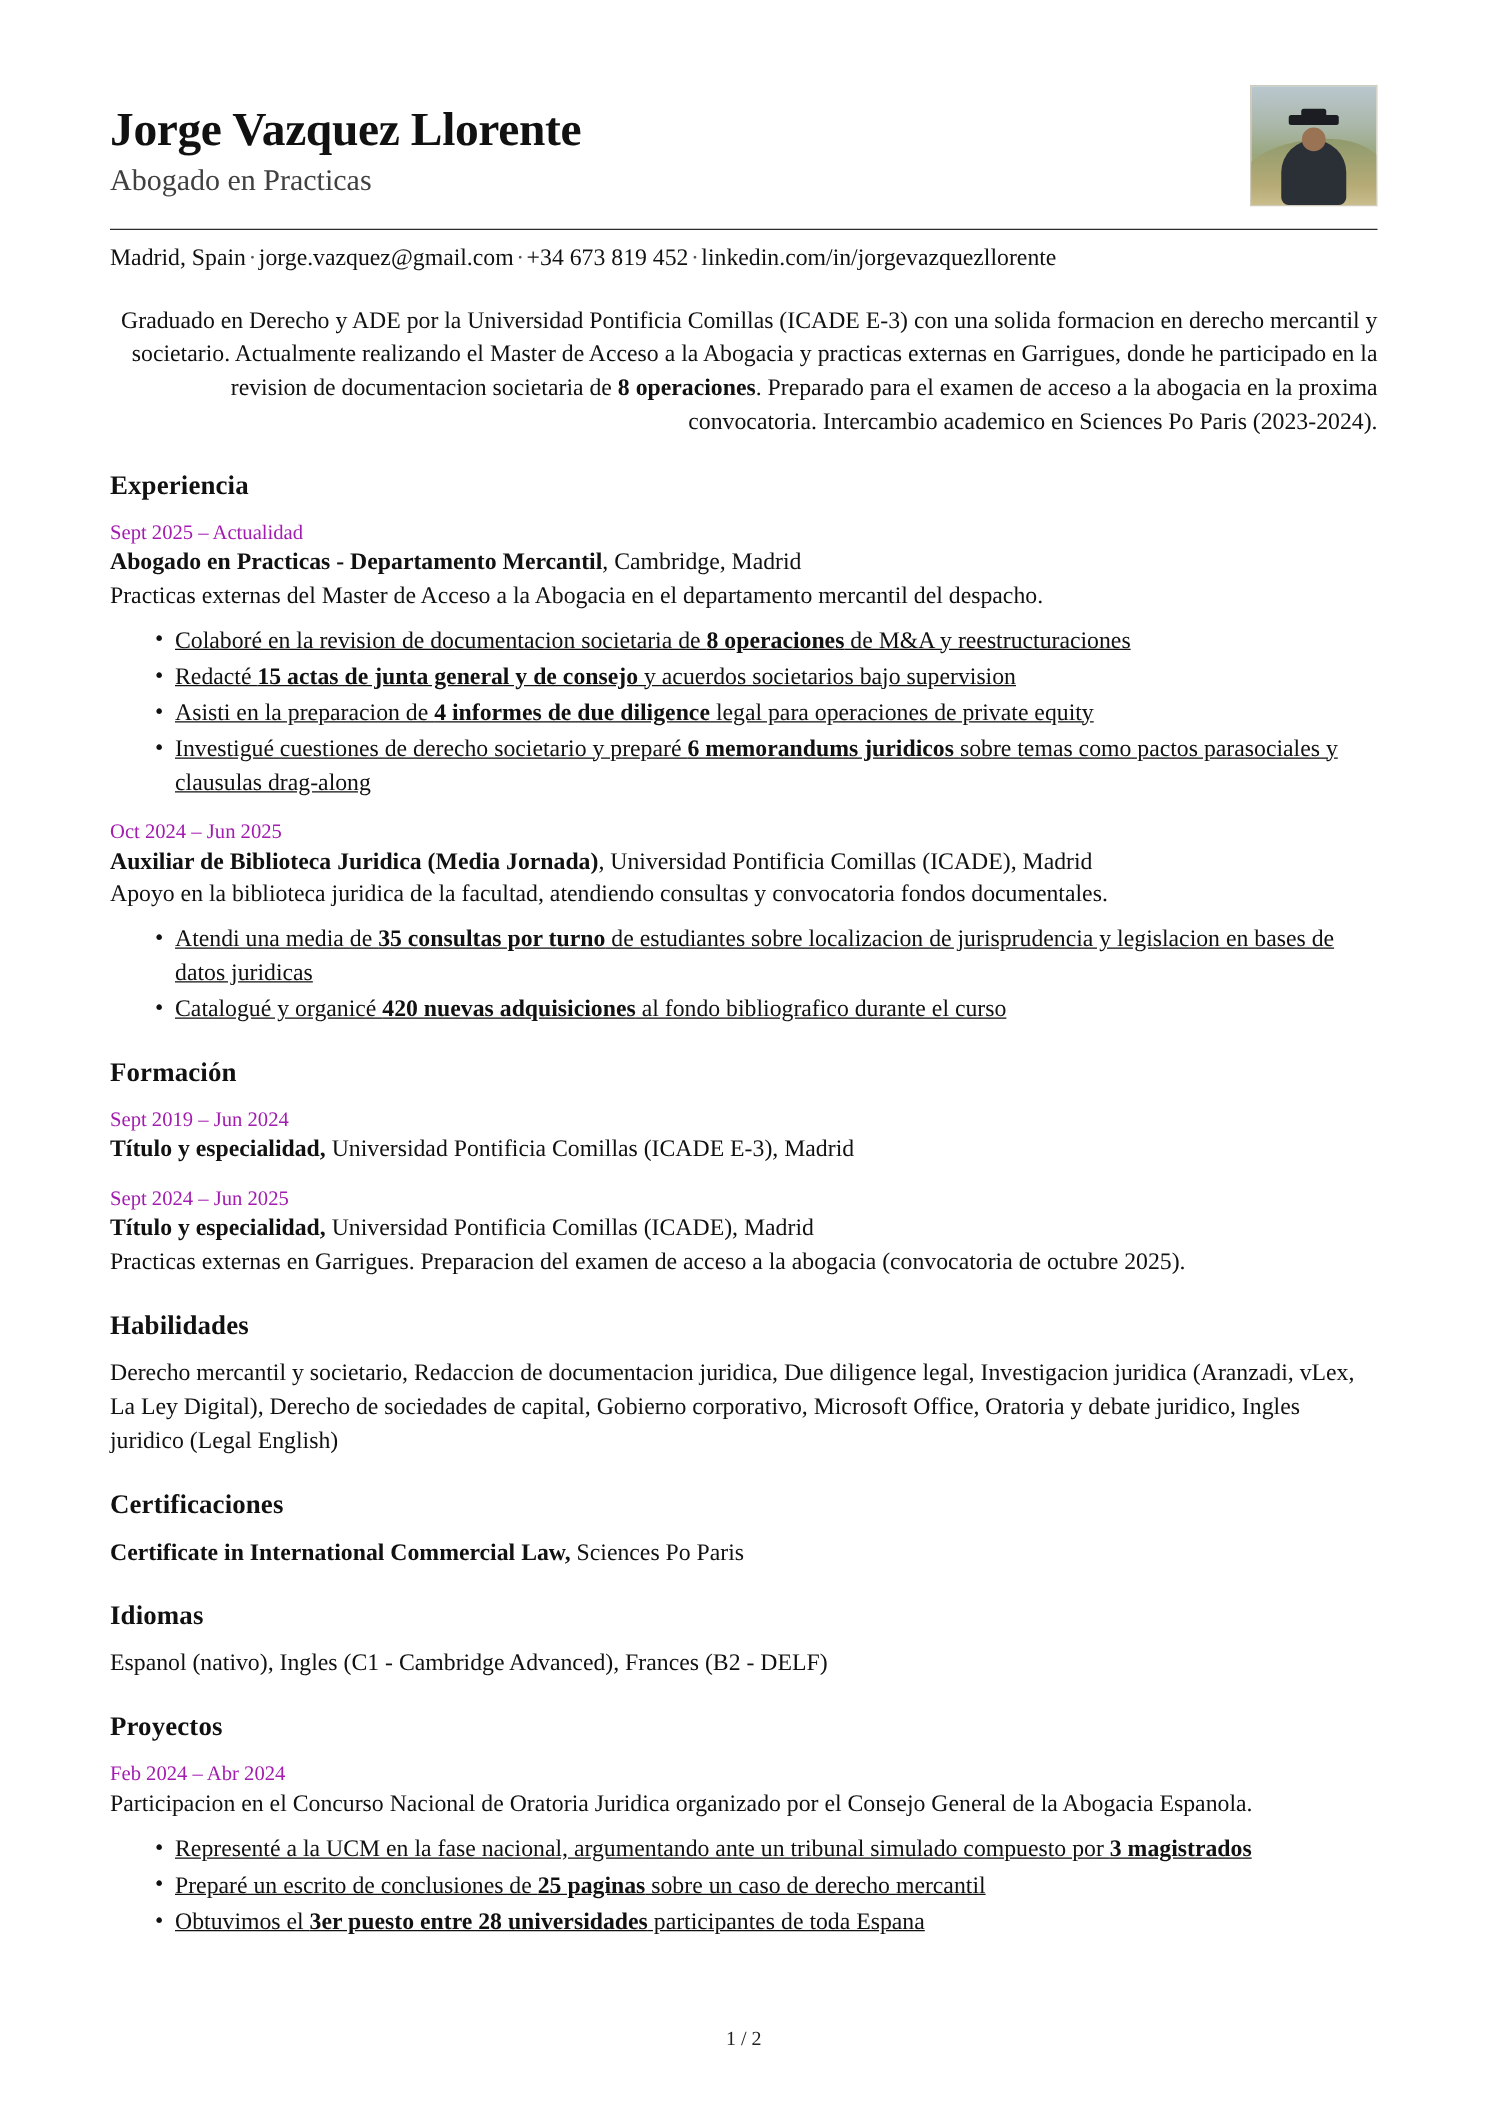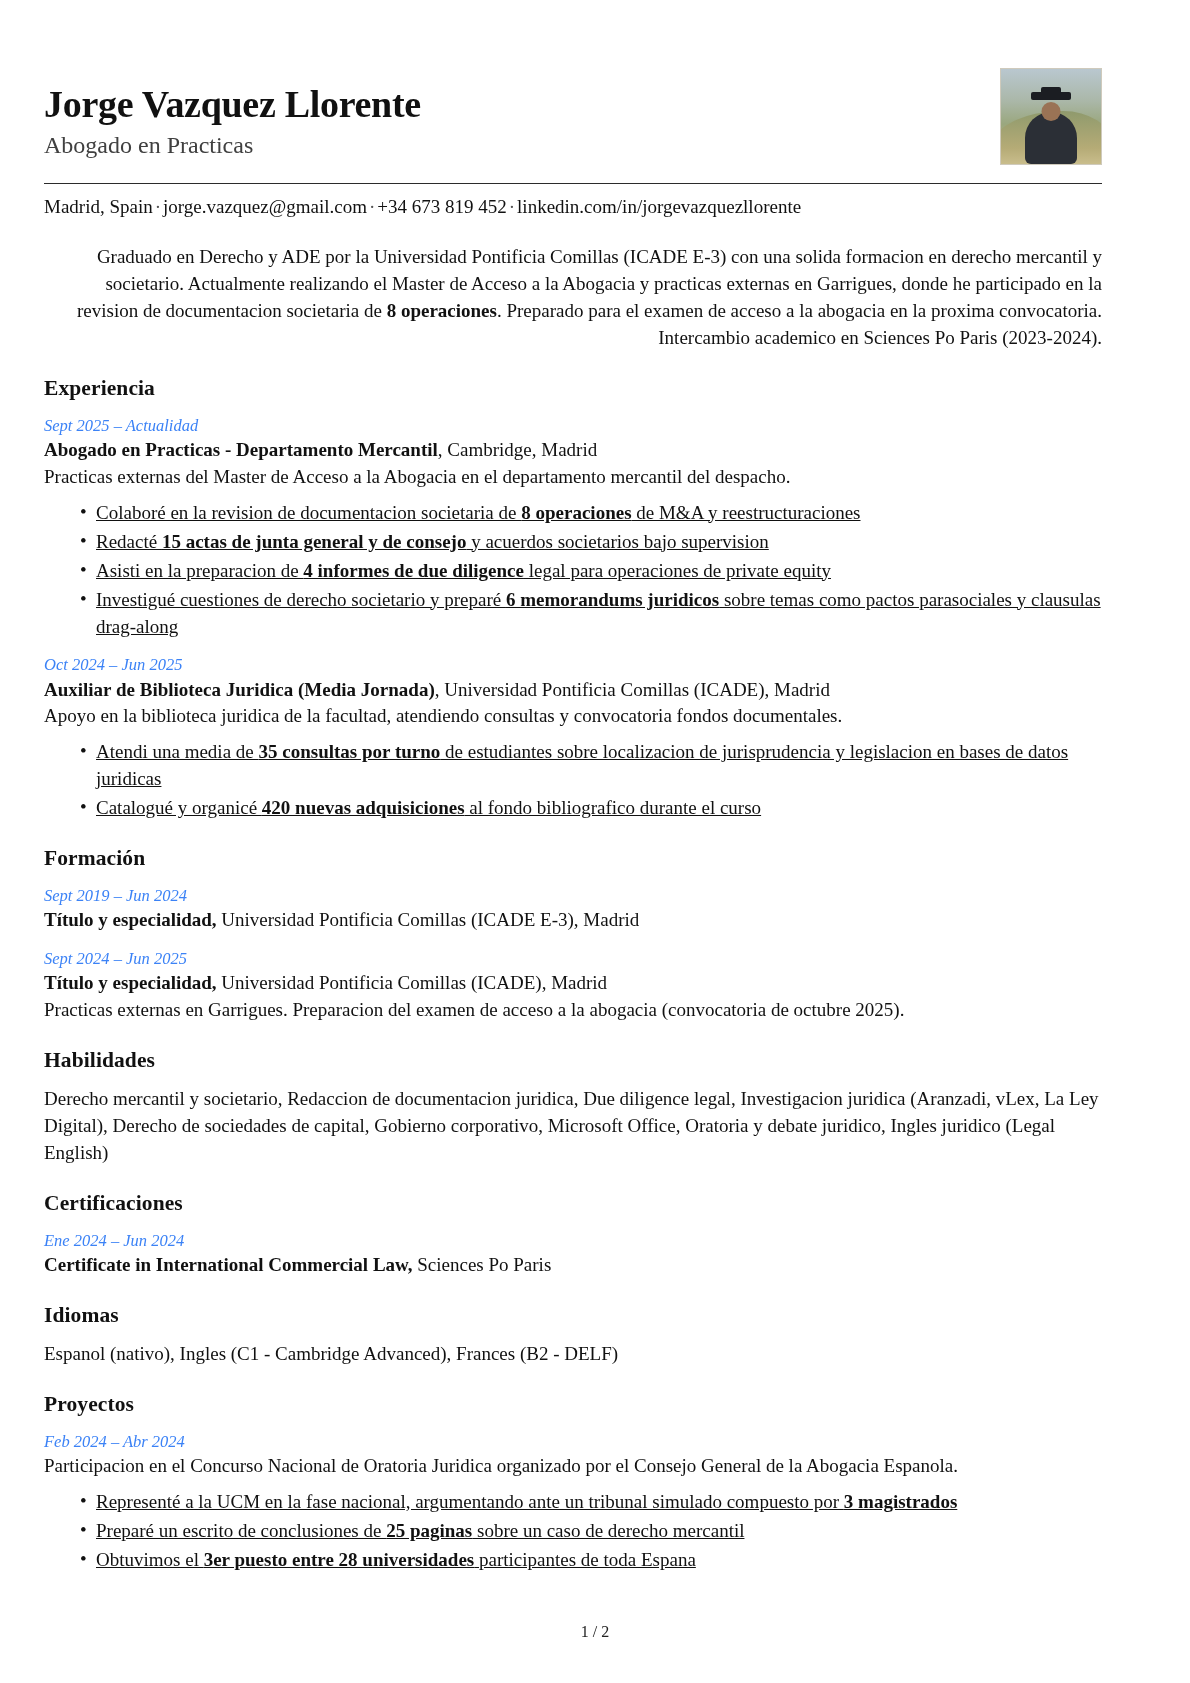--- a/index.html
+++ b/index.html
@@ -6,21 +6,21 @@
     margin: 0;
     padding: 0;
     background: #ffffff;
   }
   .page {
     position: relative;
     width: 1190px;
     height: 1683px;
     background: #ffffff;
     box-sizing: border-box;
-    padding: 62px 88px 0 44px;
+    padding: 62px 88px 0 88px;
     font-family: "Liberation Serif", "DejaVu Serif", serif;
     color: #111111;
     overflow: hidden;
   }
 
   
   .header {
     display: flex;
     align-items: flex-start;
     justify-content: space-between;
@@ -99,22 +99,21 @@
   .section { margin-top: 24px; }
   .section-title {
     font-size: 21.5px;
     font-weight: bold;
     margin: 0 0 0 0;
     letter-spacing: 0.1px;
   }
   .entry { margin-top: 14px; }
   .entry-date {
     font-size: 16.5px;
-    font-style: italic;
-    color: #3b82f6;
+    color: #a21caf;
     line-height: 1.35;
   }
   .entry-title {
     font-size: 19px;
     line-height: 1.4;
   }
   .entry-title b { font-weight: bold; }
   .entry-desc {
     font-size: 19px;
     line-height: 1.42;
@@ -223,21 +222,20 @@
   </div>
 
   <div class="section">
     <h2 class="section-title">Habilidades</h2>
     <p class="para">Derecho mercantil y societario, Redaccion de documentacion juridica, Due diligence legal, Investigacion juridica (Aranzadi, vLex, La Ley Digital), Derecho de sociedades de capital, Gobierno corporativo, Microsoft Office, Oratoria y debate juridico, Ingles juridico (Legal English)</p>
   </div>
 
   <div class="section">
     <h2 class="section-title">Certificaciones</h2>
     <div class="entry">
-      <div class="entry-date">Ene 2024 – Jun 2024</div>
       <div class="entry-title"><b>Certificate in International Commercial Law,</b><span> Sciences Po Paris</span></div>
     </div>
   </div>
 
   <div class="section">
     <h2 class="section-title">Idiomas</h2>
     <p class="para">Espanol (nativo), Ingles (C1 - Cambridge Advanced), Frances (B2 - DELF)</p>
   </div>
 
   <div class="section">

